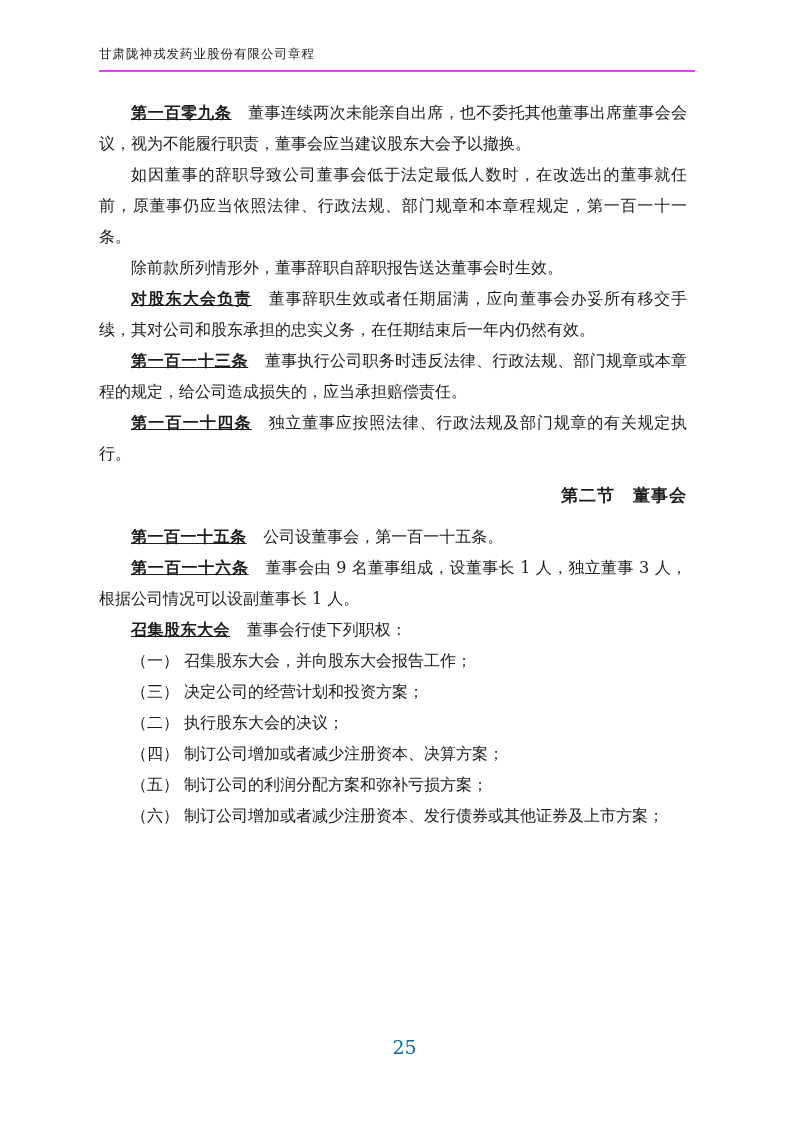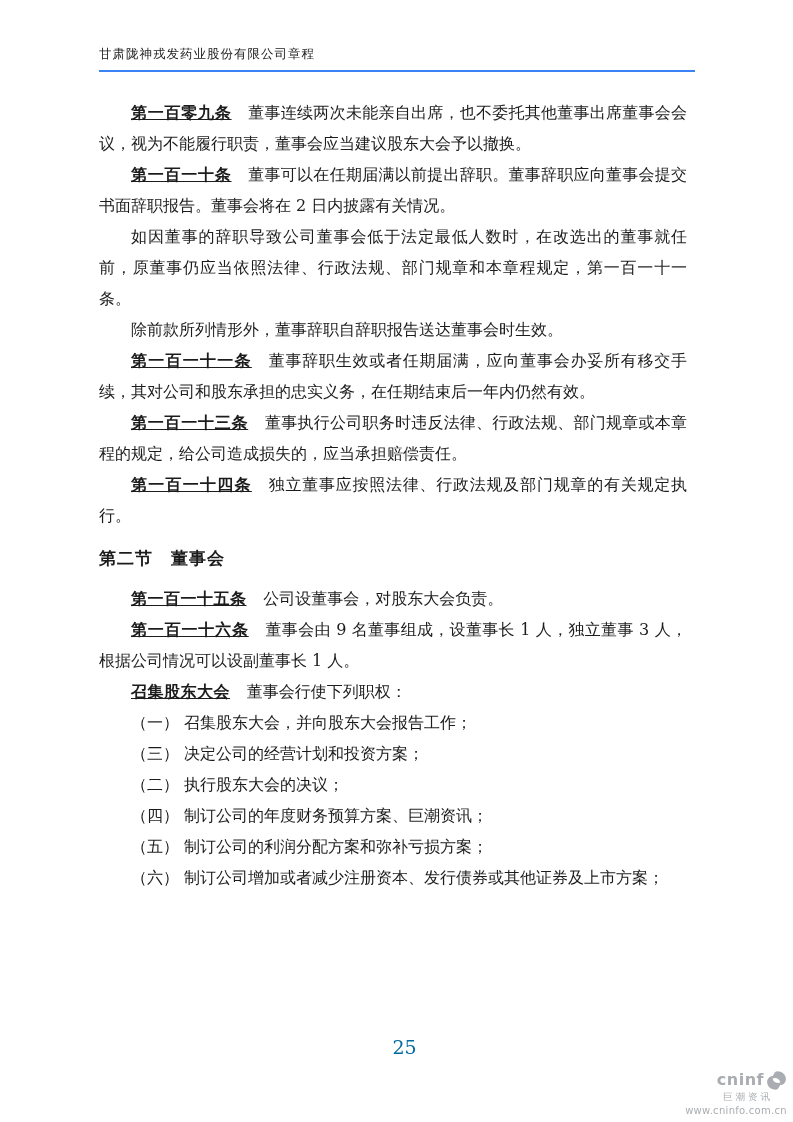--- a/index.html
+++ b/index.html
@@ -14,21 +14,21 @@
   .page {
     position: relative;
     width: 793px; height: 1122px;
     background: #ffffff;
     overflow: hidden;
   }
   .header {
     position: absolute;
     top: 46px; left: 99px; width: 596px;
     padding-bottom: 7px;
-    border-bottom: 2px solid #3b82f6;
+    border-bottom: 2px solid #d946ef;
     font-family: Liberation Mono, monospace;
   }
   .header-title {
     font-size: 12.5px;
     letter-spacing: 1px;
     color: #222222;
   }
   .content {
     position: absolute;
     top: 97px; left: 99px; width: 588px;
@@ -42,25 +42,25 @@
   }
   .artnum {
     font-weight: 700;
     font-family: "DejaVu Sans", "Liberation Sans", sans-serif;
     margin-right: 1.05em;
     letter-spacing: 0.5px;
     text-decoration: underline;
   }
   .section-heading {
     margin: 12px 0 9px 0;
-    text-align: left;
+    text-align: right;
     text-indent: 0;
     font-size: 17px;
     font-weight: 700;
-    font-family: Liberation Sans, sans-serif;
+    font-family: Liberation Mono, monospace;
     letter-spacing: 1px;
   }
   .page-number {
     position: absolute;
     top: 1036px; left: 8px; width: 100%;
     text-align: center;
     font-size: 19px;
     color: #0369a1;
   }
   .watermark {
@@ -102,57 +102,45 @@
 <div class="page">
 
   <div class="header">
     <div class="header-title">甘肃陇神戎发药业股份有限公司章程</div>
   </div>
 
   <div class="content">
 
     <p class="para"><span class="artnum">第一百零九条</span><span>董事连续两次未能亲自出席，也不委托其他董事出席董事会会议，视为不能履行职责，董事会应当建议股东大会予以撤换。</span></p>
 
-    <p class="para"><span class="artnum">第一百一十条</span><span>董事可以在任期届满以前提出辞职。董事辞职应向董事会提交书面辞职报告。董事会将在 2 日内披露有关情况。</span></p>
 
     <p class="para">如因董事的辞职导致公司董事会低于法定最低人数时，在改选出的董事就任前，原董事仍应当依照法律、行政法规、部门规章和本章程规定，第一百一十一条。</p>
 
     <p class="para">除前款所列情形外，董事辞职自辞职报告送达董事会时生效。</p>
 
-    <p class="para"><span class="artnum">第一百一十一条</span><span>董事辞职生效或者任期届满，应向董事会办妥所有移交手续，其对公司和股东承担的忠实义务，在任期结束后一年内仍然有效。</span></p>
+    <p class="para"><span class="artnum">对股东大会负责</span><span>董事辞职生效或者任期届满，应向董事会办妥所有移交手续，其对公司和股东承担的忠实义务，在任期结束后一年内仍然有效。</span></p>
 
 
     <p class="para"><span class="artnum">第一百一十三条</span><span>董事执行公司职务时违反法律、行政法规、部门规章或本章程的规定，给公司造成损失的，应当承担赔偿责任。</span></p>
 
     <p class="para"><span class="artnum">第一百一十四条</span><span>独立董事应按照法律、行政法规及部门规章的有关规定执行。</span></p>
 
     <h3 class="section-heading">第二节　董事会</h3>
 
-    <p class="para"><span class="artnum">第一百一十五条</span><span>公司设董事会，对股东大会负责。</span></p>
+    <p class="para"><span class="artnum">第一百一十五条</span><span>公司设董事会，第一百一十五条。</span></p>
 
     <p class="para"><span class="artnum">第一百一十六条</span><span>董事会由 9 名董事组成，设董事长 1 人，独立董事 3 人，根据公司情况可以设副董事长 1 人。</span></p>
 
     <p class="para"><span class="artnum">召集股东大会</span><span>董事会行使下列职权：</span></p>
 
     <p class="para">（一） 召集股东大会，并向股东大会报告工作；</p>
     <p class="para">（三） 决定公司的经营计划和投资方案；</p>
     <p class="para">（二） 执行股东大会的决议；</p>
-    <p class="para">（四） 制订公司的年度财务预算方案、巨潮资讯；</p>
+    <p class="para">（四） 制订公司增加或者减少注册资本、决算方案；</p>
     <p class="para">（五） 制订公司的利润分配方案和弥补亏损方案；</p>
     <p class="para">（六） 制订公司增加或者减少注册资本、发行债券或其他证券及上市方案；</p>
 
   </div>
 
   <div class="page-number">25</div>
 
-  <div class="watermark">
-    <div class="brand-row">
-      <span class="brand">cninf</span>
-      <svg class="swirl" width="21" height="21" viewBox="0 0 26 26" xmlns="http://www.w3.org/2000/svg">
-        <path d="M13.8 1.6 c6.2 0 10.8 4.2 10.8 9.5 0 4.4-3.2 7.6-7.4 7.6 1.2-3.3 0.2-6.8-3.5-8.2 -1.9-0.7-4.2-0.6-6 0.4 1-5.1 3.5-9.3 6.1-9.3 z" fill="#a9adb1"></path>
-        <path d="M12.2 24.4 c-6.2 0-10.8-4.2-10.8-9.5 0-4.4 3.2-7.6 7.4-7.6 -1.2 3.3-0.2 6.8 3.5 8.2 1.9 0.7 4.2 0.6 6-0.4 -1 5.1-3.5 9.3-6.1 9.3 z" fill="#a9adb1"></path>
-      </svg>
-    </div>
-    <div class="brand-cn">巨潮资讯</div>
-    <div class="url">www.cninfo.com.cn</div>
-  </div>
 
 </div>
 
 </body></html>

